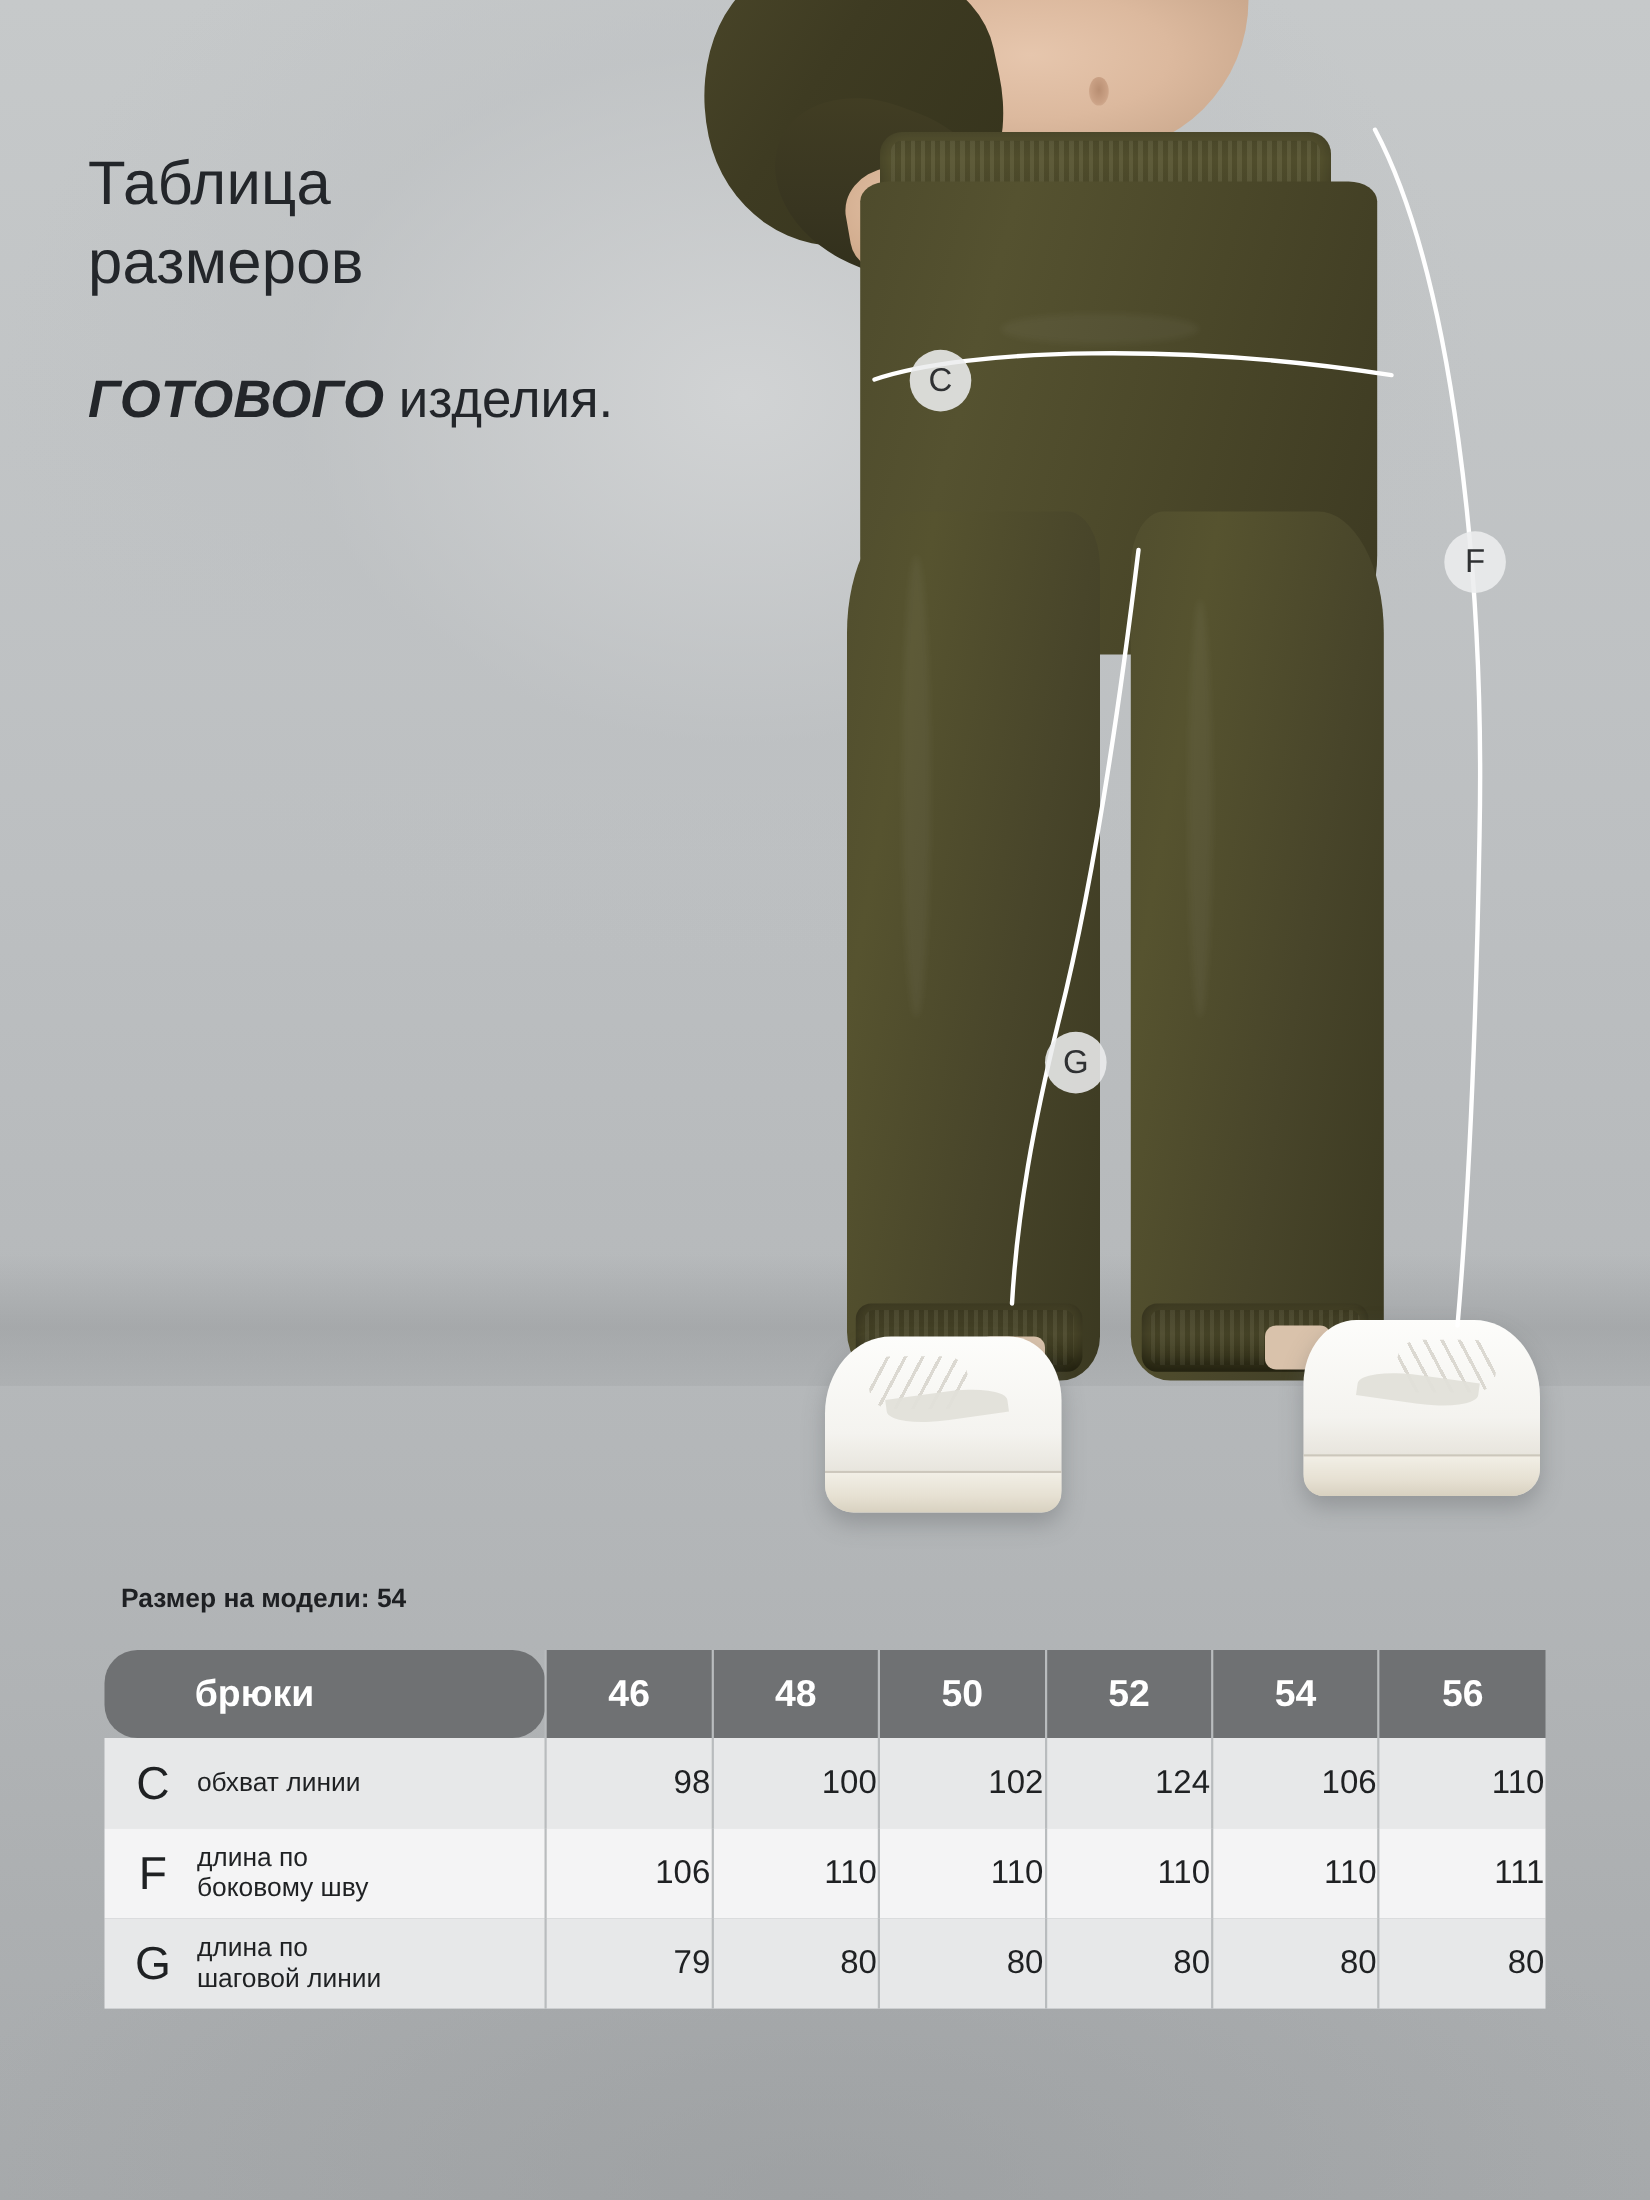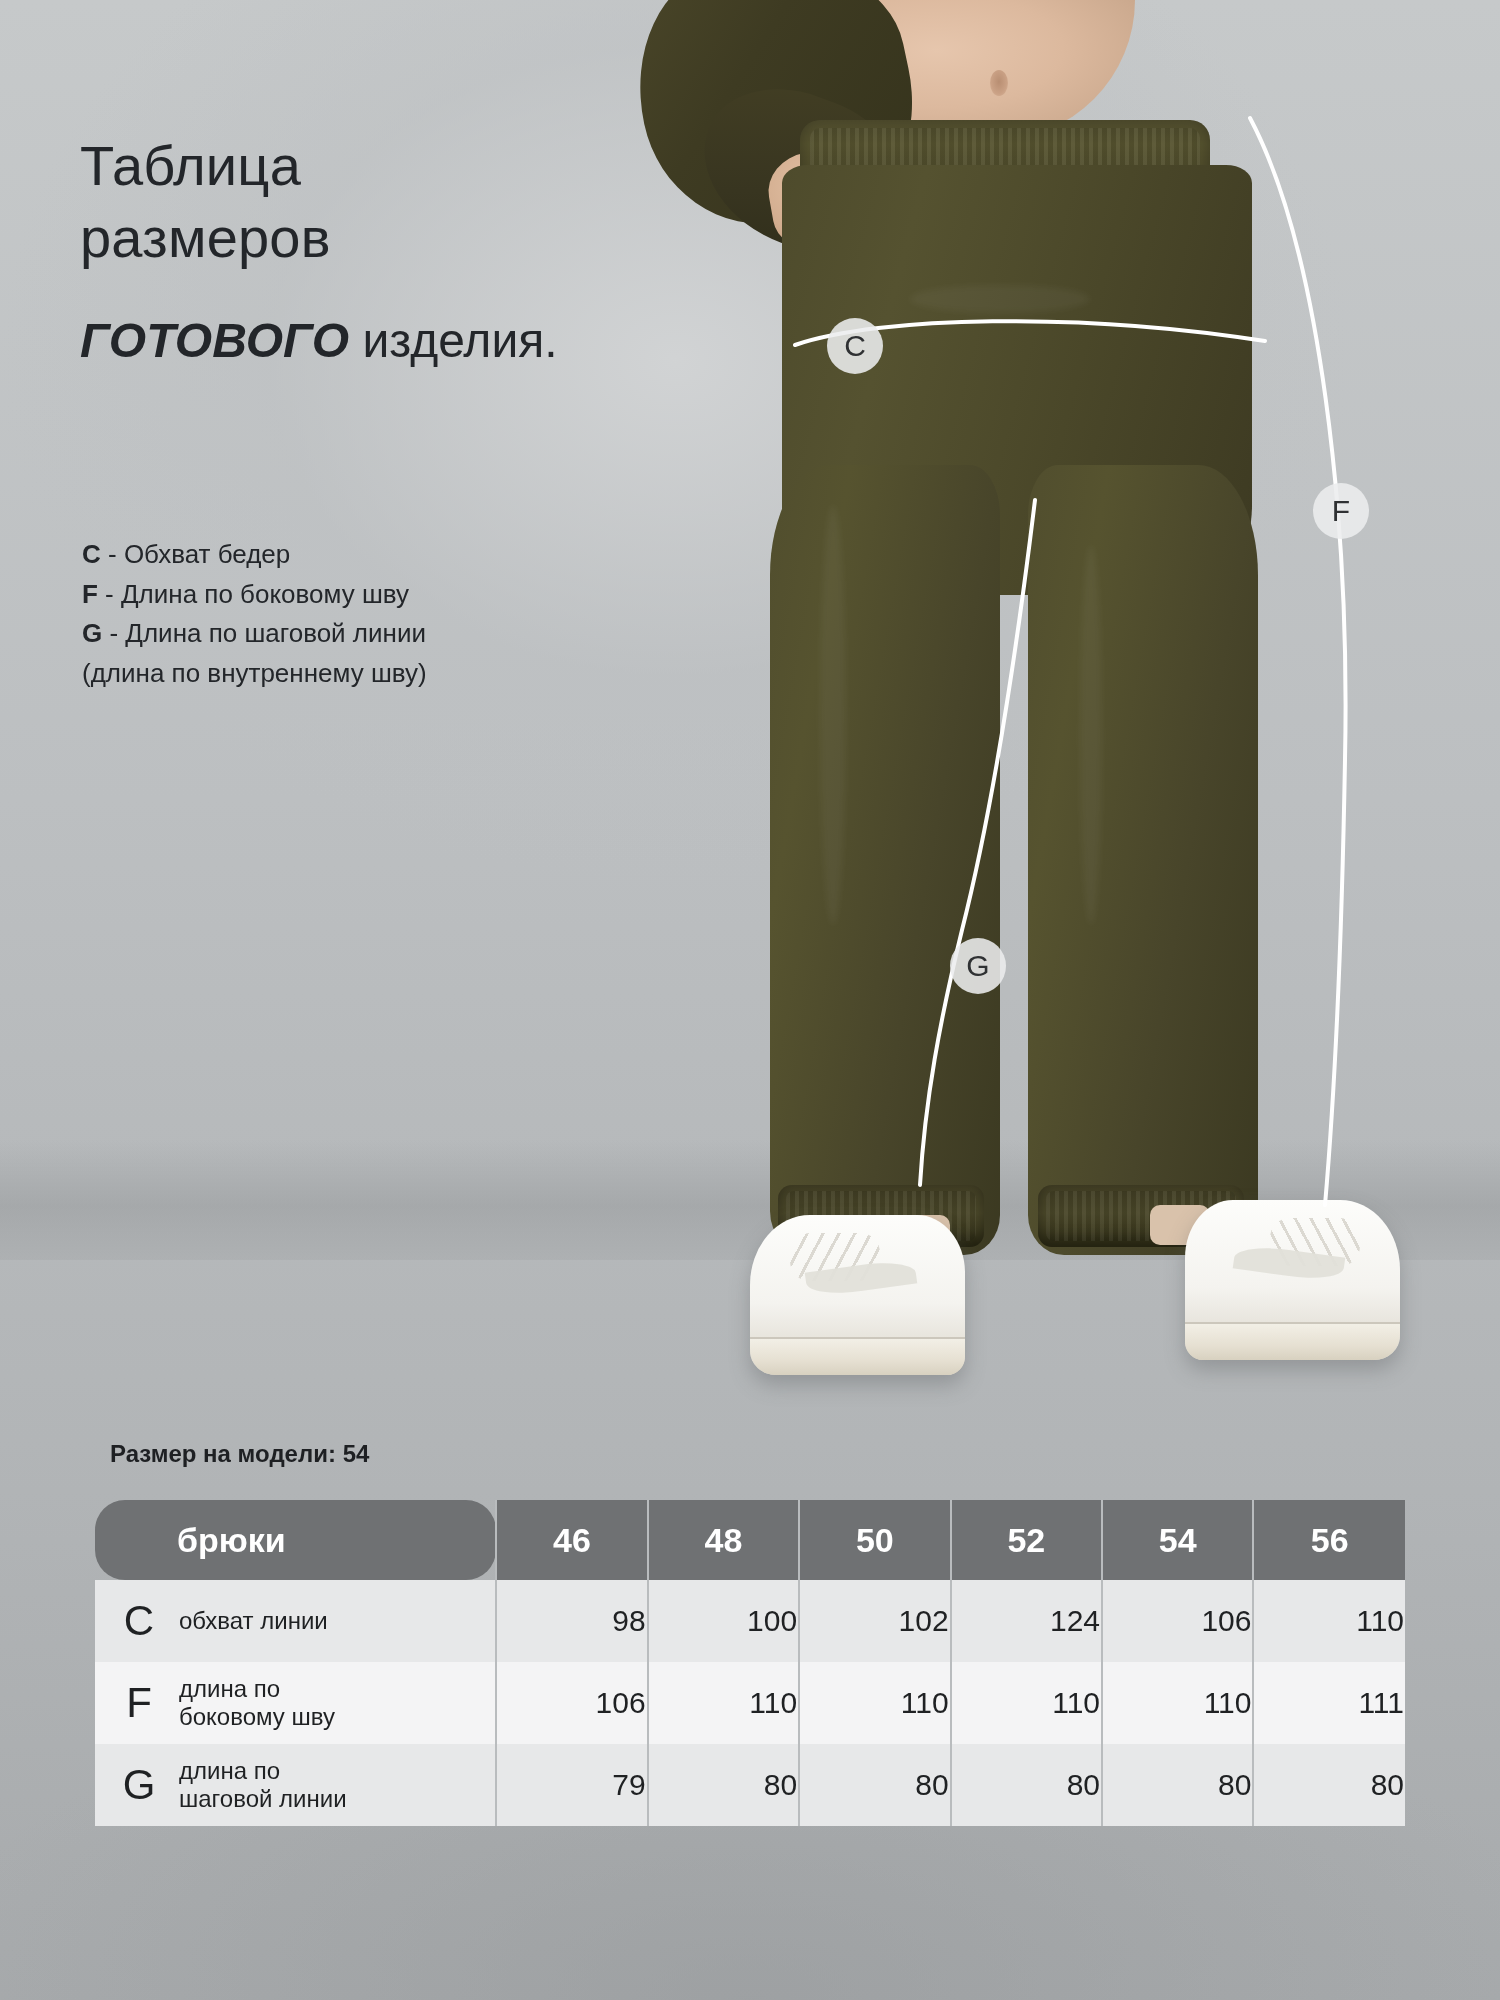--- a/index.html
+++ b/index.html
@@ -210,21 +210,21 @@
     width: 640px;
     color: #23262a;
   }
   .headline .l1 {
     font-size: 56px;
     line-height: 1.28;
     font-weight: 400;
     letter-spacing: 0.2px;
   }
   .headline .l2 {
-    margin-top: 40px;
+    margin-top: 63px;
     font-size: 48px;
     font-weight: 400;
   }
   .headline .l2 b {
     font-weight: 700;
     font-style: italic;
   }
 
   .legend {
     position: absolute;
@@ -362,26 +362,20 @@
     <div class="m-label m-f">F</div>
     <div class="m-label m-g">G</div>
   </div>
 
   <div class="headline">
     <div class="l1" style="white-space: pre-line;">Таблица
 размеров</div>
     <div class="l2"><b>ГОТОВОГО</b><span> изделия.</span></div>
   </div>
 
-  <div class="legend">
-    <div><b>C</b><span> - Обхват бедер</span></div>
-    <div><b>F</b><span> - Длина по боковому шву</span></div>
-    <div><b>G</b><span> - Длина по шаговой линии</span></div>
-    <div>(длина по внутреннему шву)</div>
-  </div>
 
   <div class="model-size">Размер на модели: 54</div>
 
   <div class="table-wrap">
     <table class="sizes">
       <colgroup>
         <col class="c-name">
           <col class="c-val">
           <col class="c-val">
           <col class="c-val">

